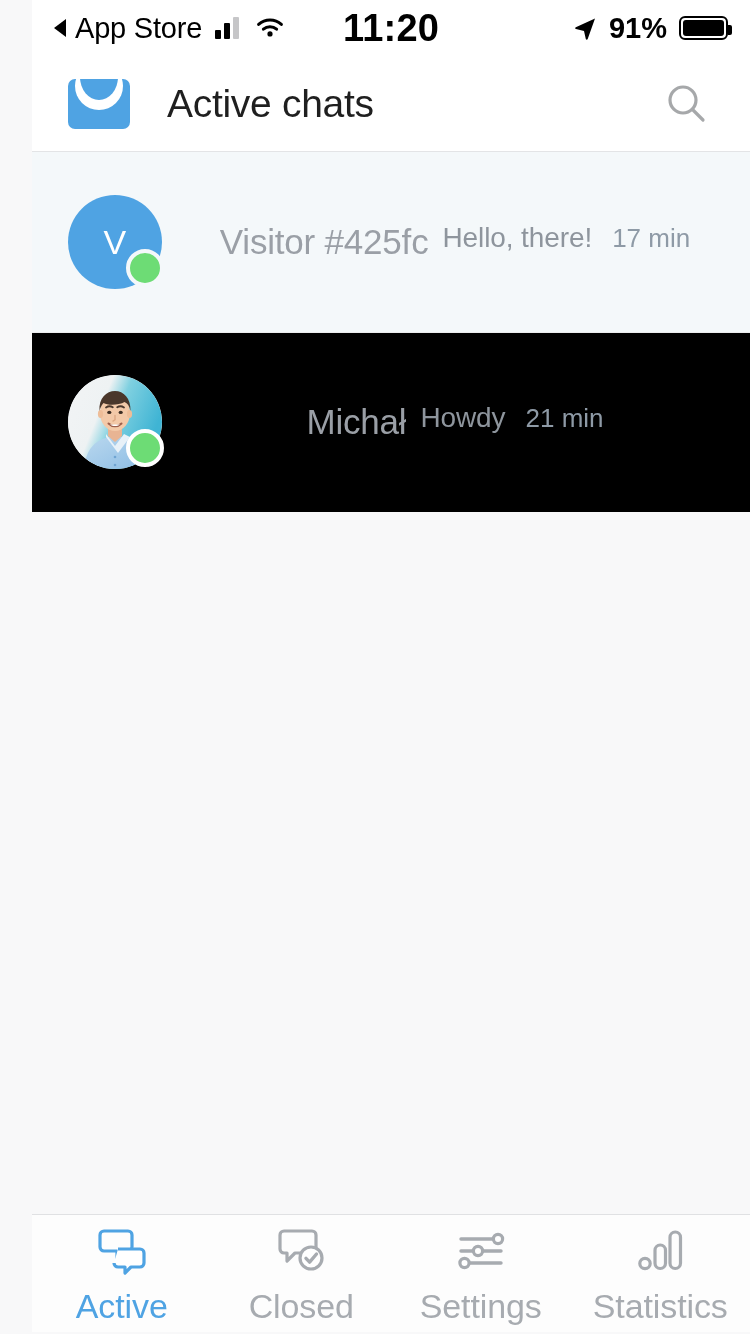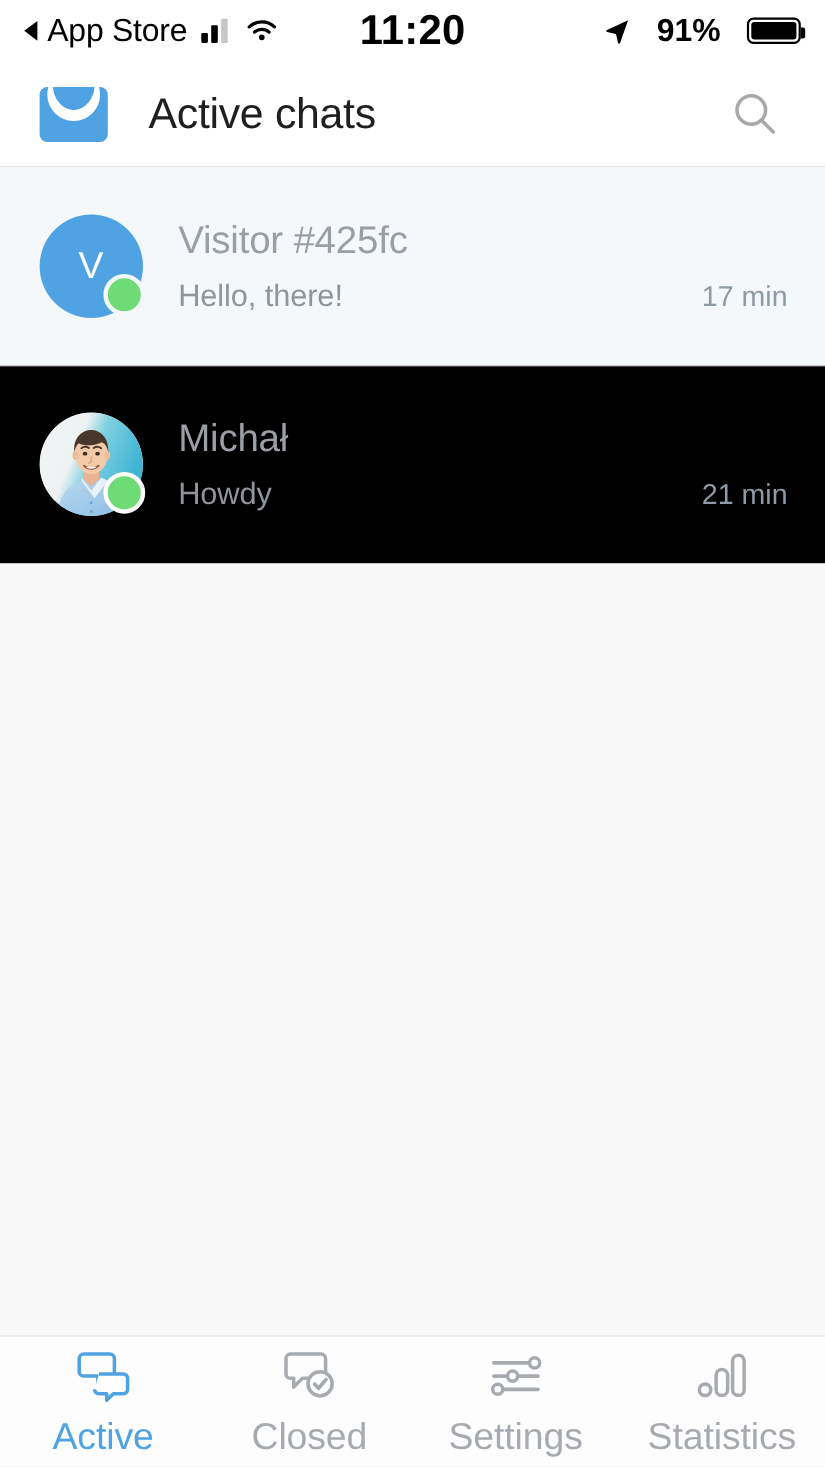--- a/index.html
+++ b/index.html
@@ -7,20 +7,21 @@
     width:750px; height:1334px;
     font-family:"Liberation Sans", sans-serif;
     background:#f8f8f9;
     overflow:hidden;
   }
   #app {
     position:relative;
     width:750px; height:1332px;
     display:flex; flex-direction:column;
     background:#f8f8f9;
+    padding-left:32px;
   }
 
   
   .statusbar {
     height:56px; flex:0 0 56px;
     background:#ffffff;
     display:flex; align-items:center;
     padding:0 22px;
     position:relative;
   }
@@ -39,21 +40,21 @@
   .sb-signal i:nth-child(3){ height:22px; background:#c6c6c8; }
   .sb-wifi { margin-left:6px; width:32px; height:24px; }
   .sb-center {
     position:absolute; left:0; right:0;
     text-align:center;
     font-size:38px; font-weight:bold; color:#000;
     letter-spacing:0.2px;
     pointer-events:none;
   }
   .sb-right {
-    margin-left:auto; display:flex; align-items:center; gap:24px;justify-content:space-between;
+    margin-left:auto; display:flex; align-items:center; gap:12px;justify-content:space-between;
   }
   .sb-loc { width:24px; height:24px; }
   .sb-batt-pct { font-size:29px; font-weight:bold; color:#000; }
   .sb-batt {
     width:49px; height:24px;
     border:2px solid #000; border-radius:6px;
     padding:2px; display:flex; align-items:center;
     position:relative;
   }
   .sb-batt::after {
@@ -135,21 +136,21 @@
     width:30px; height:30px; border-radius:50%;
     background:#6ddc75;
     border:4px solid #ffffff;
     box-sizing:content-box;
   }
   .chat-row.state-unread .online-dot { border-color:#f4f8fa; }
 
   .chat-body {
     flex:1 1 auto; min-width:0;
     margin-left:32px;
-    display:flex; flex-direction:column;
+    display:flex; flex-direction:row;
     justify-content:center; gap:14px;
   }
   .chat-name {
     font-size:35px; color:#9a9fa6; letter-spacing:-0.2px;
     white-space:nowrap; overflow:hidden; text-overflow:ellipsis;
   }
   .chat-bottom { display:flex; align-items:baseline; }
   .chat-preview {
     font-size:28px; color:#8e959d; letter-spacing:-0.1px;
     white-space:nowrap; overflow:hidden; text-overflow:ellipsis;

